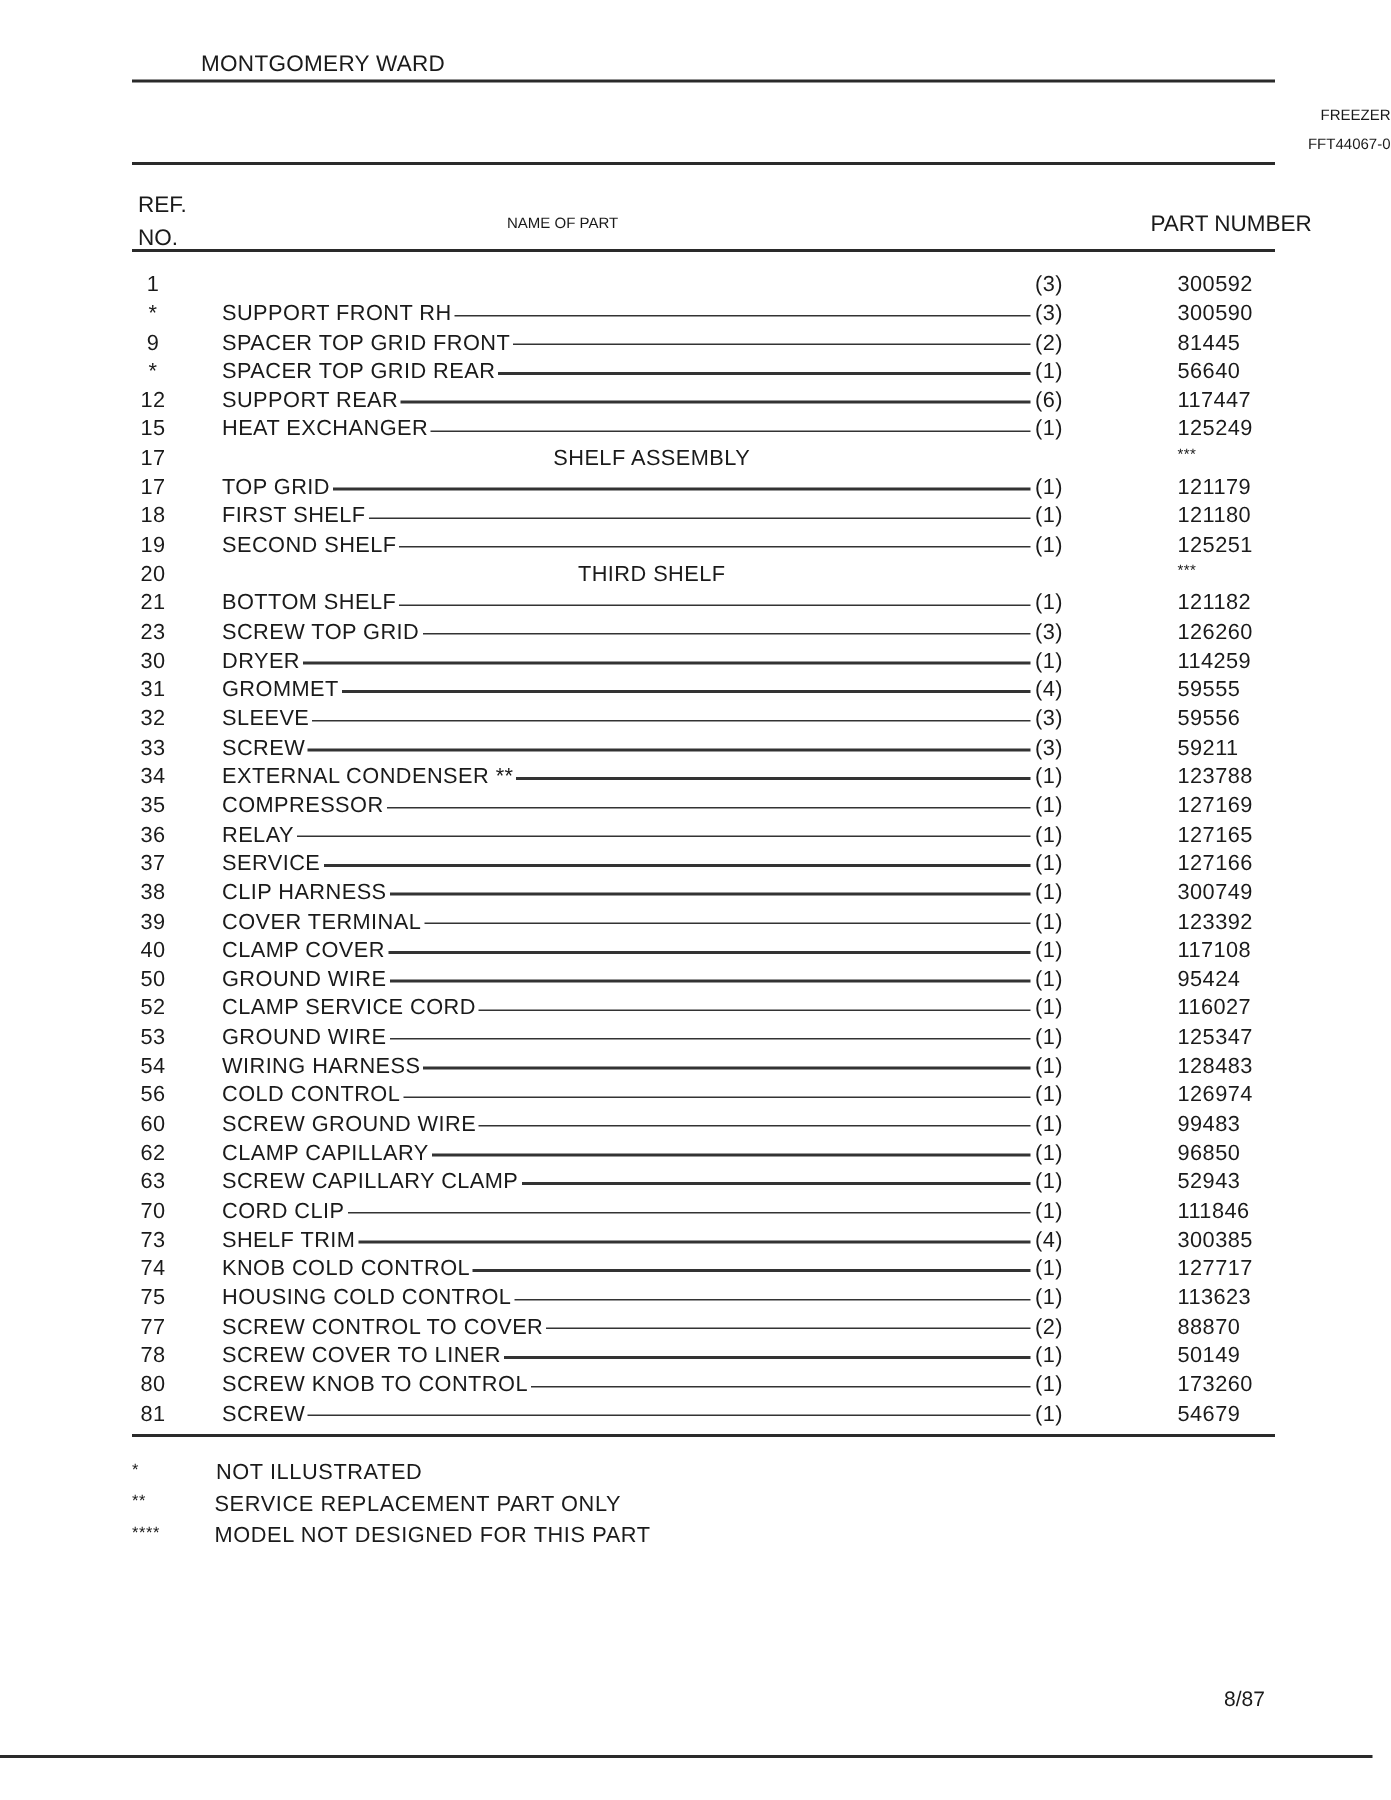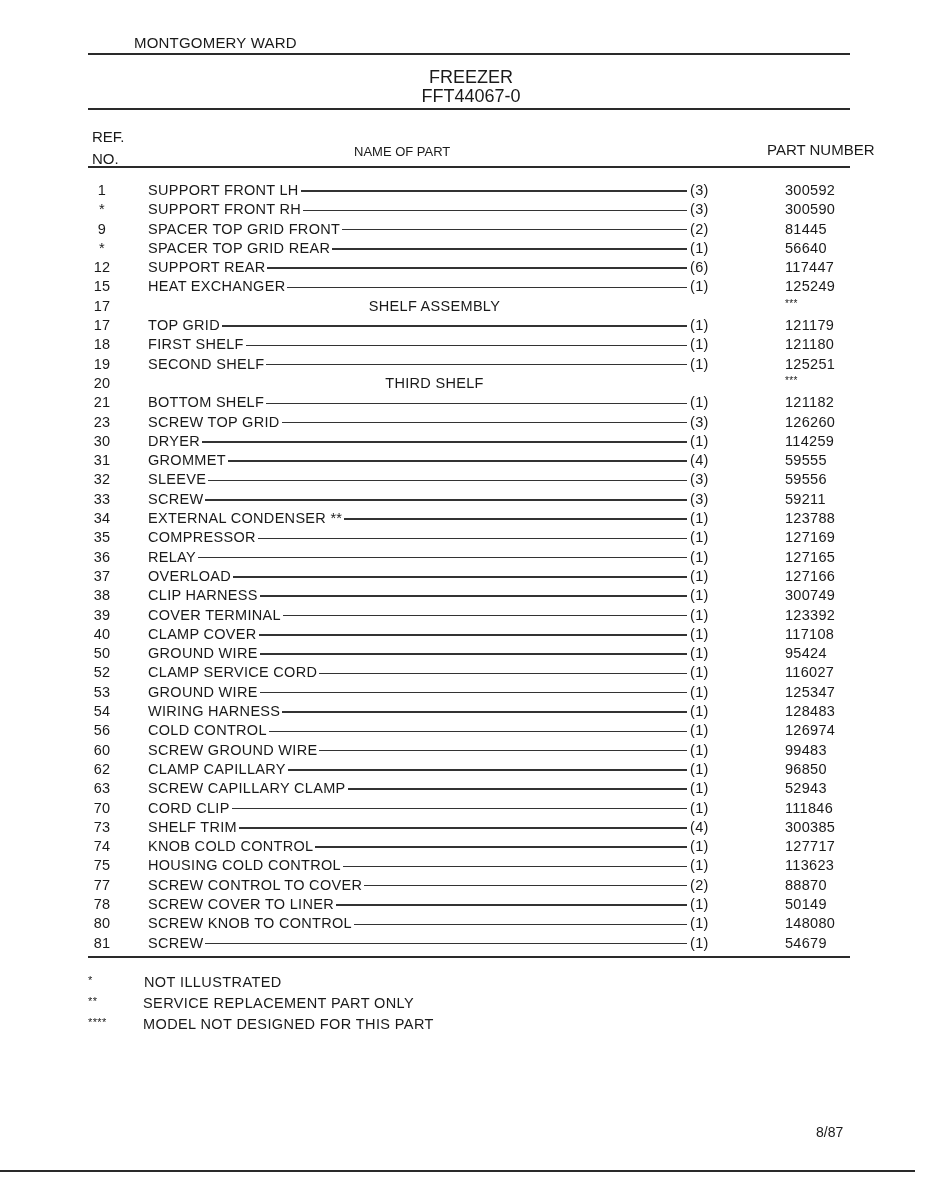--- a/index.html
+++ b/index.html
@@ -2,24 +2,24 @@
 <html><head>
 <meta charset="utf-8">
 <style>
   html, body { margin: 0; padding: 0; background: #ffffff; }
   body {
     width: 927px; height: 1200px; position: relative; overflow: hidden;
     font-family: "Liberation Sans", sans-serif; color: #1a1a1a;
   }
   .brand { position: absolute; left: 90px; top: 34px; font-size: 15px; letter-spacing: 0.2px; margin-left: 44px; }
   .rule { position: absolute; height: 2px; background: #2a2a2a; }
-  .title-block { position: absolute; left: 0; width: 927px; top: 68px; text-align: center; font-size: 18px; line-height: 19px; }
+  .title-block { position: absolute; left: 0; width: 927px; top: 68px; text-align: right; font-size: 10px; line-height: 19px; }
   .title-block div { padding-left: 15px; }
   .hdr-ref { position: absolute; left: 92px; top: 126px; font-size: 15px; line-height: 22px; }
-  .hdr-name { position: absolute; left: 354px; top: 144px; font-size: 13px; }
+  .hdr-name { position: absolute; left: 338px; top: 144px; font-size: 10px; }
   .hdr-pn { position: absolute; left: 727px; top: 141px; font-size: 15px; margin-left: 40px; }
 
   .rows { position: absolute; left: 0; top: 180px; width: 927px; }
   .row { position: relative; height: 19.3px; font-size: 14.5px; letter-spacing: 0.3px; }
   .row .ref { position: absolute; left: 82px; width: 40px; text-align: center; top: 2px; }
   .row .name-wrap { position: absolute; left: 148px; top: 2px; right: 240px; display: flex; align-items: center; }
   .row .name { white-space: nowrap; }
   .row .leader { flex: 1; height: 1.5px; background: #333; margin-left: 2px; margin-top: 2px; }
   .row.noqty .name-wrap { right: 206px; flex-direction: column; }
   .row .qty { position: absolute; left: 690px; top: 2px; }
@@ -50,24 +50,20 @@
   <div>REF.</div>
   <div>NO.</div>
 </div>
 <div class="hdr-name">NAME OF PART</div>
 <div class="hdr-pn">PART NUMBER</div>
 <div class="rule" style="left:88px; top:166px; width:762px;"></div>
 
 <div class="rows" id="parts-list">
     <div class="row">
       <span class="ref">1</span>
-      <span class="name-wrap">
-        <span class="name">SUPPORT FRONT LH</span>
-        <span class="leader"></span>
-      </span>
       <span class="qty">(3)</span>
       <span class="pn">300592</span>
     </div>
     <div class="row">
       <span class="ref">*</span>
       <span class="name-wrap">
         <span class="name">SUPPORT FRONT RH</span>
         <span class="leader"></span>
       </span>
       <span class="qty">(3)</span>
@@ -229,21 +225,21 @@
       <span class="name-wrap">
         <span class="name">RELAY</span>
         <span class="leader"></span>
       </span>
       <span class="qty">(1)</span>
       <span class="pn">127165</span>
     </div>
     <div class="row">
       <span class="ref">37</span>
       <span class="name-wrap">
-        <span class="name">OVERLOAD</span>
+        <span class="name">SERVICE</span>
         <span class="leader"></span>
       </span>
       <span class="qty">(1)</span>
       <span class="pn">127166</span>
     </div>
     <div class="row">
       <span class="ref">38</span>
       <span class="name-wrap">
         <span class="name">CLIP HARNESS</span>
         <span class="leader"></span>
@@ -395,21 +391,21 @@
       <span class="qty">(1)</span>
       <span class="pn">50149</span>
     </div>
     <div class="row">
       <span class="ref">80</span>
       <span class="name-wrap">
         <span class="name">SCREW KNOB TO CONTROL</span>
         <span class="leader"></span>
       </span>
       <span class="qty">(1)</span>
-      <span class="pn">148080</span>
+      <span class="pn">173260</span>
     </div>
     <div class="row">
       <span class="ref">81</span>
       <span class="name-wrap">
         <span class="name">SCREW</span>
         <span class="leader"></span>
       </span>
       <span class="qty">(1)</span>
       <span class="pn">54679</span>
     </div>

